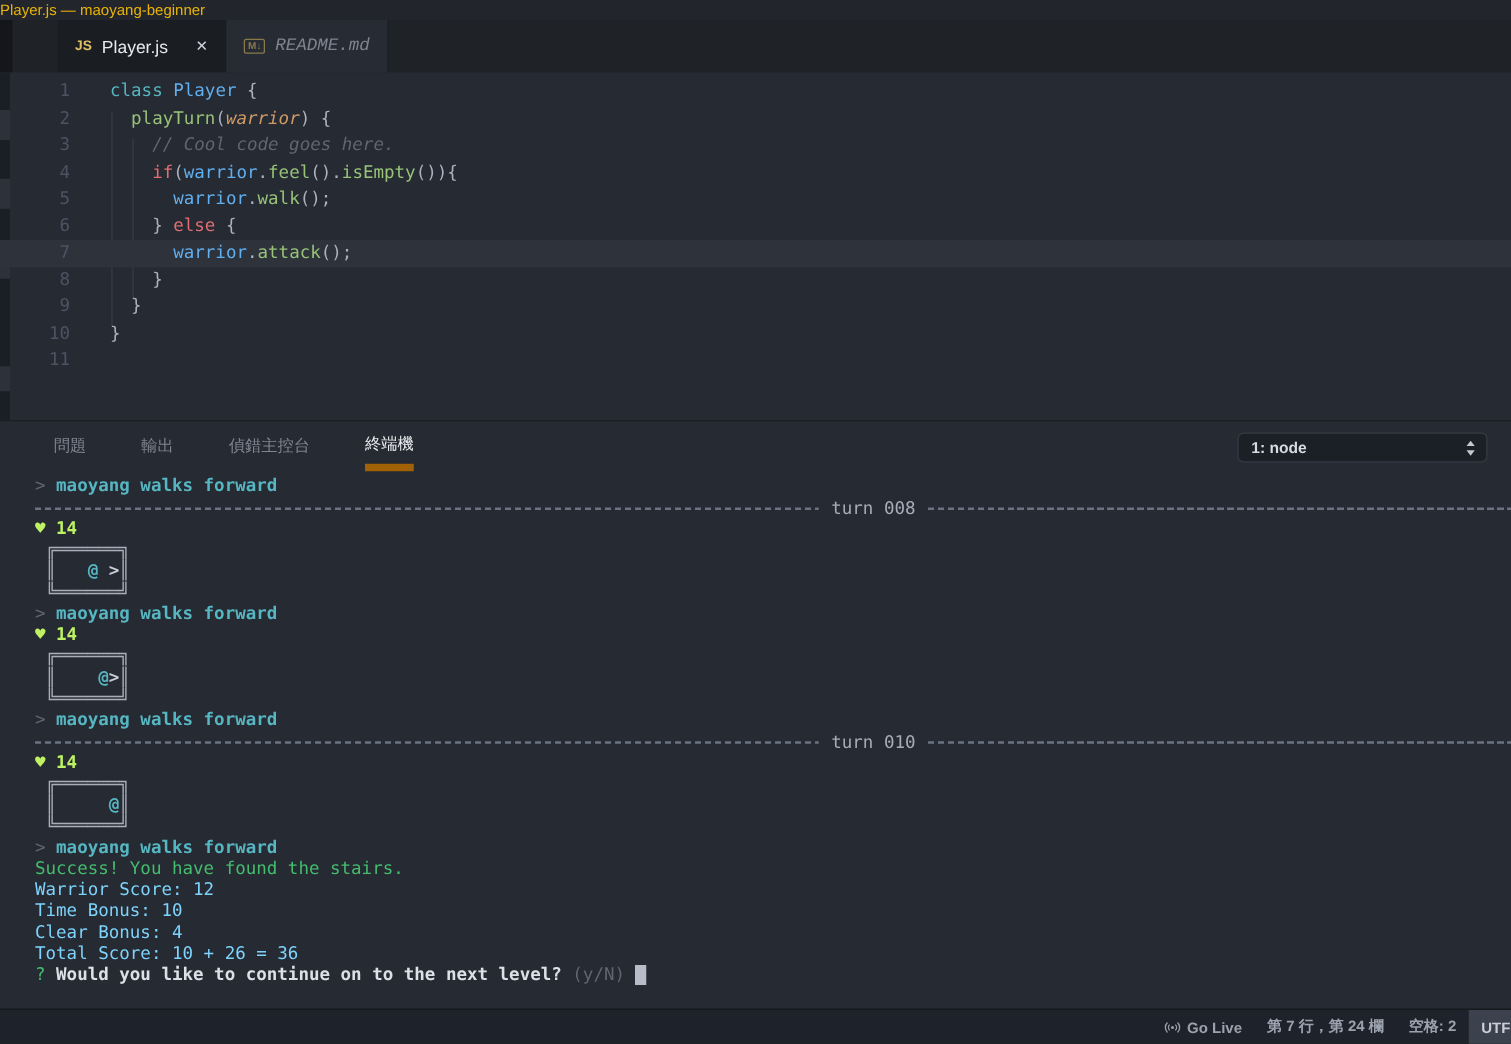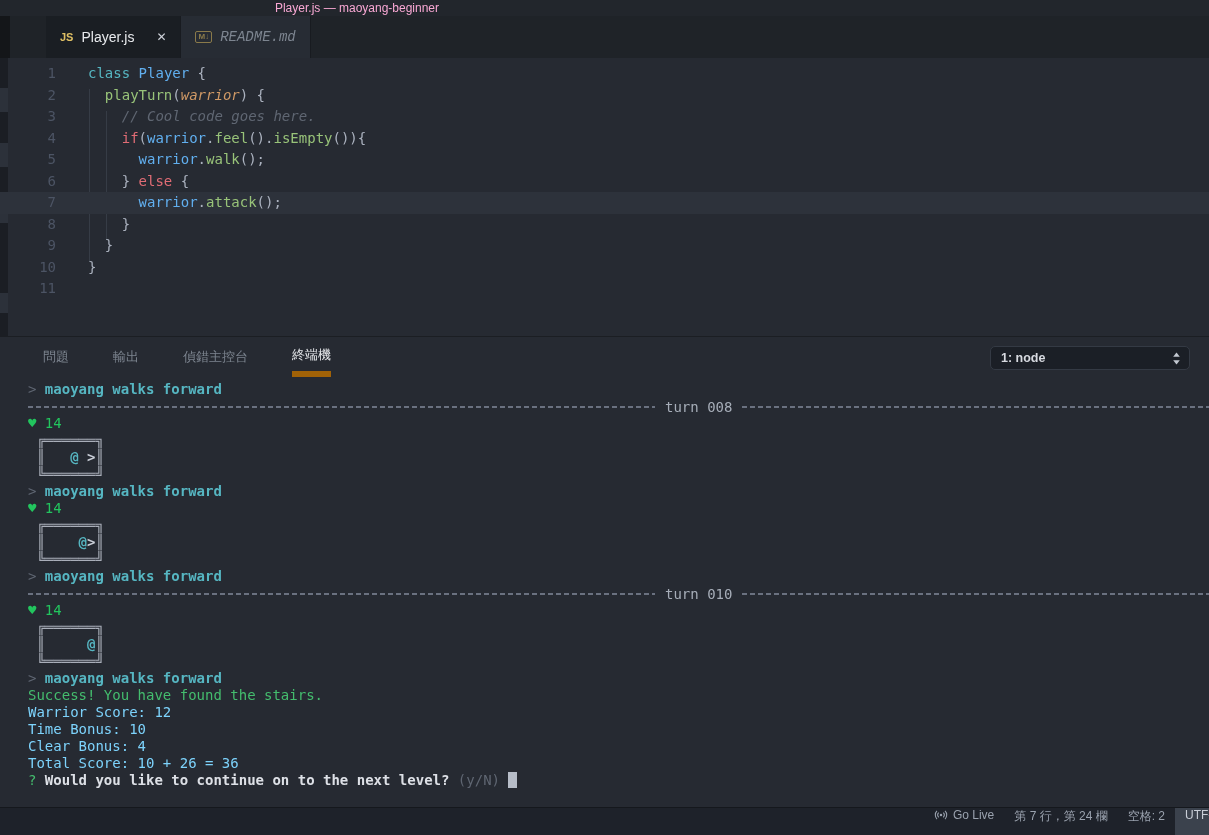--- a/index.html
+++ b/index.html
@@ -1,22 +1,22 @@
 <!DOCTYPE html>
 <html><head>
 <meta charset="utf-8">
 <style>
   * { margin:0; padding:0; box-sizing:border-box; }
   html,body { width:1209px; height:835px; overflow:hidden; background:#1f2328;
     font-family:"Liberation Sans","DejaVu Sans",sans-serif; }
 
   
   .titlebar { position:relative; height:16px; background:#22262c; }
-  .titlebar .title { position:absolute; left:12px; top:0; width:690px; height:16px;
-    line-height:16px; text-align:center; font-size:12px; color:#f9a8d4; }
+  .titlebar .title { position:absolute; left:0; top:0; width:690px; height:16px;
+    line-height:16px; text-align:left; font-size:12px; color:#eab308; }
 
   
   .tabbar { height:42px; background:#1f2328; display:flex; align-items:stretch;gap:36px; }
   .tabbar .edge-strip { width:10px; background:#141619; }
   .etab { display:flex; align-items:center; padding:0 14px; font-size:14px;
     border-right:1px solid #181b20; cursor:default; }
   .etab.active { background:#1a1e23; color:#e8eaed; }
   .etab.inactive { background:#272c34; color:#7d8590; }
   .etab .ticon { margin-right:8px; }
   .icon-js { color:#e0c064; font-weight:bold; font-size:11px; letter-spacing:0; }
@@ -55,38 +55,38 @@
     background:#1b1f26; border:1px solid #343a44; border-radius:5px;
     display:flex; align-items:center; padding:0 8px 0 10px; }
   .pselect .sel-label { flex:1; font-size:12.5px; font-weight:bold; color:#d7dae0; }
 
   
   .terminal { height:429px; padding:2px 0 0 28px; overflow:hidden; cursor:text;
     font-family:"DejaVu Sans Mono",monospace; font-size:14px; }
   .tline { height:17px; line-height:17px; white-space:pre; }
   .t-dim { color:#5f6672; }
   .t-cyan { color:#56b6c2; font-weight:bold; }
-  .t-red { color:#22c55e; font-weight:normal;margin-top:23px; }
+  .t-red { color:#bef264; font-weight:bold;margin-top:23px; }
   .t-box { color:#a9aeb9; }
   .t-sp { color:#a9aeb9; }
   .t-fg { color:#c9ced7; font-weight:bold; }
   .t-green { color:#44bd6e; }
   .t-body { color:#7dd3fc; }
   .t-wb { color:#dde0e6; font-weight:bold; }
   .t-cur { background:#b7bdc8; color:#b7bdc8; }
   .sep { display:flex; align-items:center; height:17px; }
   .sep .dash { height:2px; background:repeating-linear-gradient(90deg,#6a7180 0 5px,transparent 5px 8px); }
   .sep .dash.l { width:627px; flex:none; }
   .sep .dash.r { flex:1; }
   .sep .sep-label { color:#a6adb8; padding:0 10px; font-size:14px; }
 
   
   .statusbar { height:28px; background:#1e222a; border-top:1px solid #15181d;
     display:flex; align-items:center; justify-content:flex-end; color:#9aa2ae; font-size:12px; }
-  .sitem { display:flex; height:28px; padding:0 10px; cursor:default; }
+  .sitem { display:flex; align-items:center; height:28px; padding:0 10px; cursor:default;font-weight:bold; }
   .sitem .s-icon { margin-right:5px; display:flex; }
   .sitem.highlight { background:#3b424d; color:#c9ced7; margin-right:-20px; }
 </style>
 </head>
 <body>
 
 <div class="titlebar">
   <span class="title">Player.js — maoyang-beginner</span>
 </div>
 

